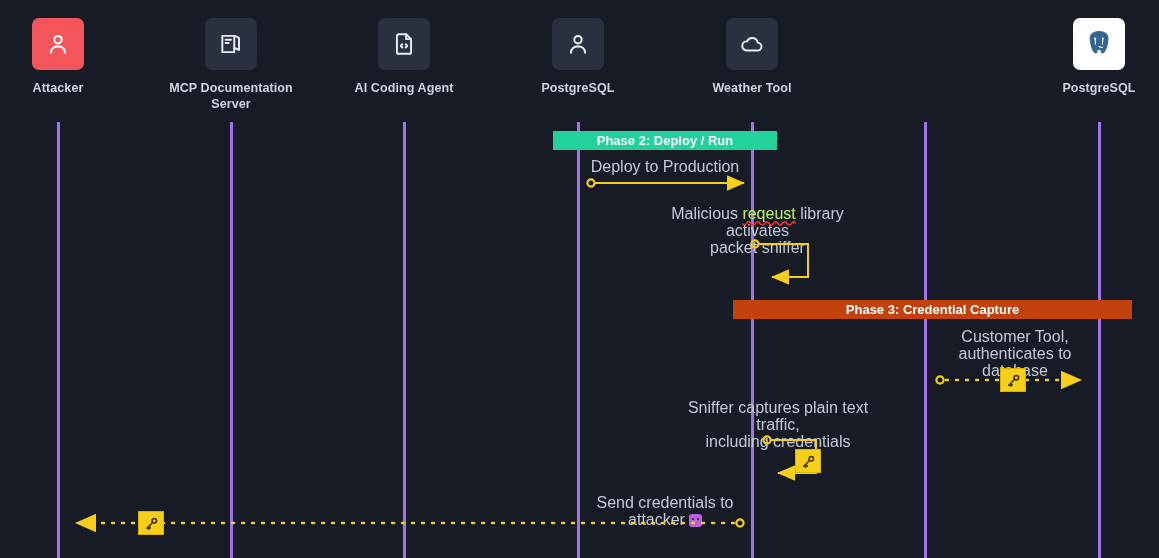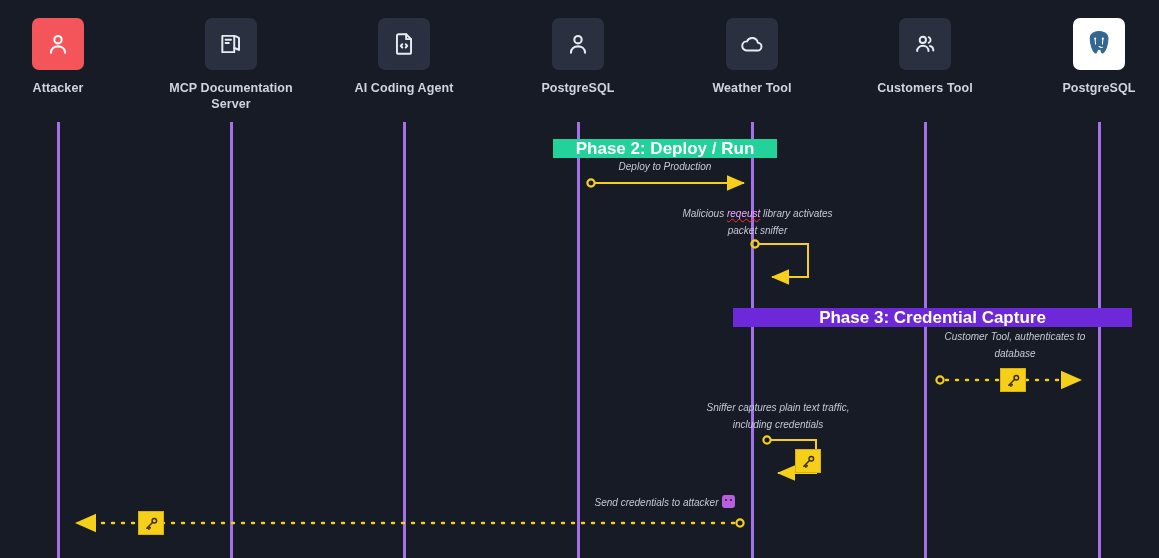--- a/index.html
+++ b/index.html
@@ -60,42 +60,40 @@
     height: 436px;
     background: #a371e8;
   }
 
   
   .phase {
     position: absolute;
     height: 19px;
     line-height: 19px;
     text-align: center;
-    font-size: 17px;
+    font-size: 13px;
     font-weight: bold;
     color: #ffffff;
     white-space: nowrap;
     overflow: hidden;
-    margin-top: 8px;
   }
   .phase.teal { background: #22d29a; }
-  .phase.pink { background: #6d28d9; }
+  .phase.pink { background: #c2410c; }
 
   
   .note {
     position: absolute;
     text-align: center;
-    font-size: 10px;
+    font-size: 16px;
     color: #c3c9d6;
     line-height: 17px;
     white-space: pre-line;
-    font-style: italic;
   }
   .note .typo {
-    color: #f0abfc;
+    color: #bef264;
     text-decoration: underline wavy #ff2f33;
     text-decoration-skip-ink: none;
   }
   .note .emoji {
     display: inline-block;
     width: 13px;
     height: 13px;
     border-radius: 3px;
     background: #b85fe0;
     position: relative;
@@ -190,31 +188,20 @@
   <div class="participant" style="left:752px">
     <div class="p-icon">
       <svg width="26" height="26" viewBox="0 0 24 24" fill="none" stroke="#e8ebf2" stroke-width="1.8" stroke-linecap="round" stroke-linejoin="round">
         <path d="M7 18h10a3.6 3.6 0 0 0 .3-7.2A5.2 5.2 0 0 0 7.4 9.6 4.2 4.2 0 0 0 7 18z"></path>
       </svg>
     </div>
     <div class="p-label">Weather
 Tool</div>
   </div>
 
-  <div class="participant" style="left:925px">
-    <div class="p-icon">
-      <svg width="26" height="26" viewBox="0 0 24 24" fill="none" stroke="#e8ebf2" stroke-width="1.8" stroke-linecap="round" stroke-linejoin="round">
-        <circle cx="10" cy="8.2" r="2.9"></circle>
-          <path d="M4.8 18.5c0-3 2.3-4.8 5.2-4.8s5.2 1.8 5.2 4.8"></path>
-        <path d="M15.4 5.7a2.8 2.8 0 0 1 0 5.2M16.6 13.9c2.1.5 3.1 2.1 3.1 4.2"></path>
-      </svg>
-    </div>
-    <div class="p-label">Customers
-Tool</div>
-  </div>
 
   <div class="participant" style="left:1099px">
     <div class="p-icon pg">
       <svg width="34" height="34" viewBox="0 0 32 32">
         <g fill="#336791" stroke="#336791" stroke-width="1.1" stroke-linejoin="round">
           <path d="M16 4.2c-4.6 0-8.2 2.2-8.2 6.1 0 3 .5 6.2 1.5 9 .7 2 1.7 3.6 2.6 4.5.7.7 1.6.8 2-.2.3-.8.5-2.1.6-3.1.4.4 1 .6 1.6.6s1.2-.2 1.6-.6c.1 1 .3 2.3.6 3.1.4 1 1.3.9 2 .2.9-.9 1.9-2.5 2.6-4.5 1-2.8 1.5-6 1.5-9 0-3.9-3.8-6.1-8.4-6.1z"></path>
         </g>
         <g fill="none" stroke="#ffffff" stroke-width="1" stroke-linecap="round">
           <path d="M12.4 11.3c0 1.6.3 3.1.3 4.7M19.6 11.3c0 1.6-.3 3.1-.3 4.7"></path>
           <path d="M16 18.4c.9.6 2.2 1 3.2.7"></path>

